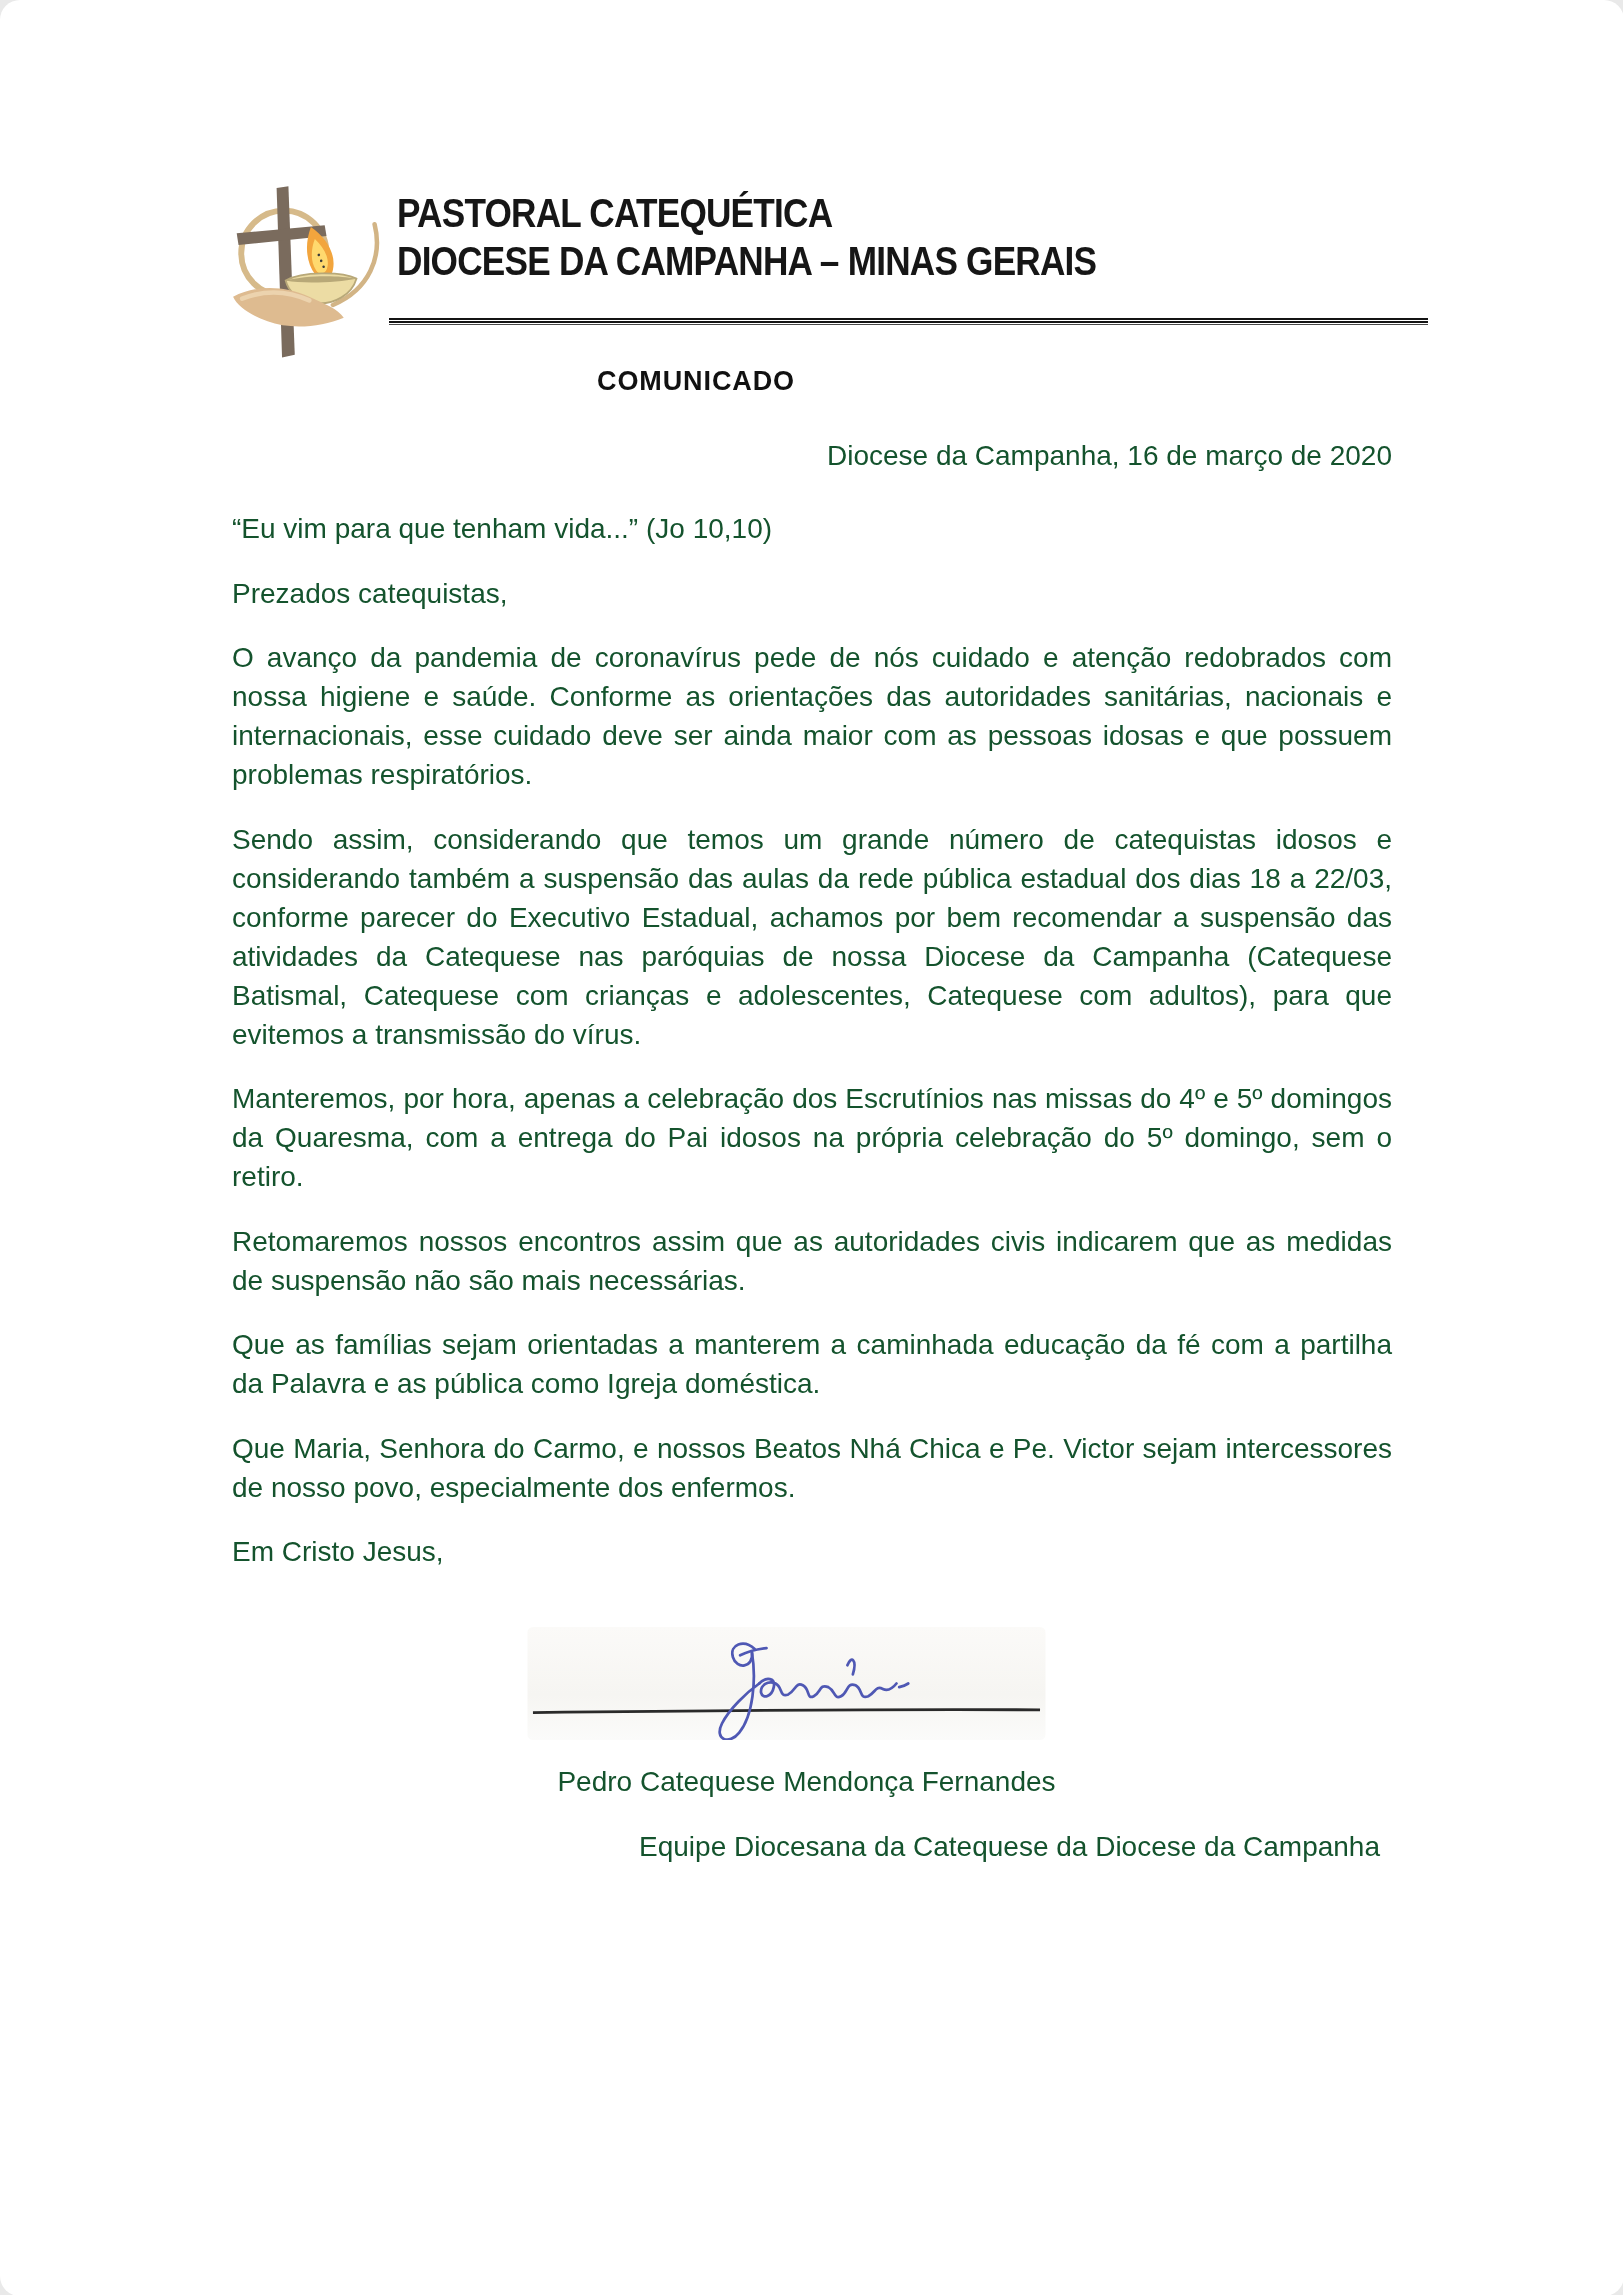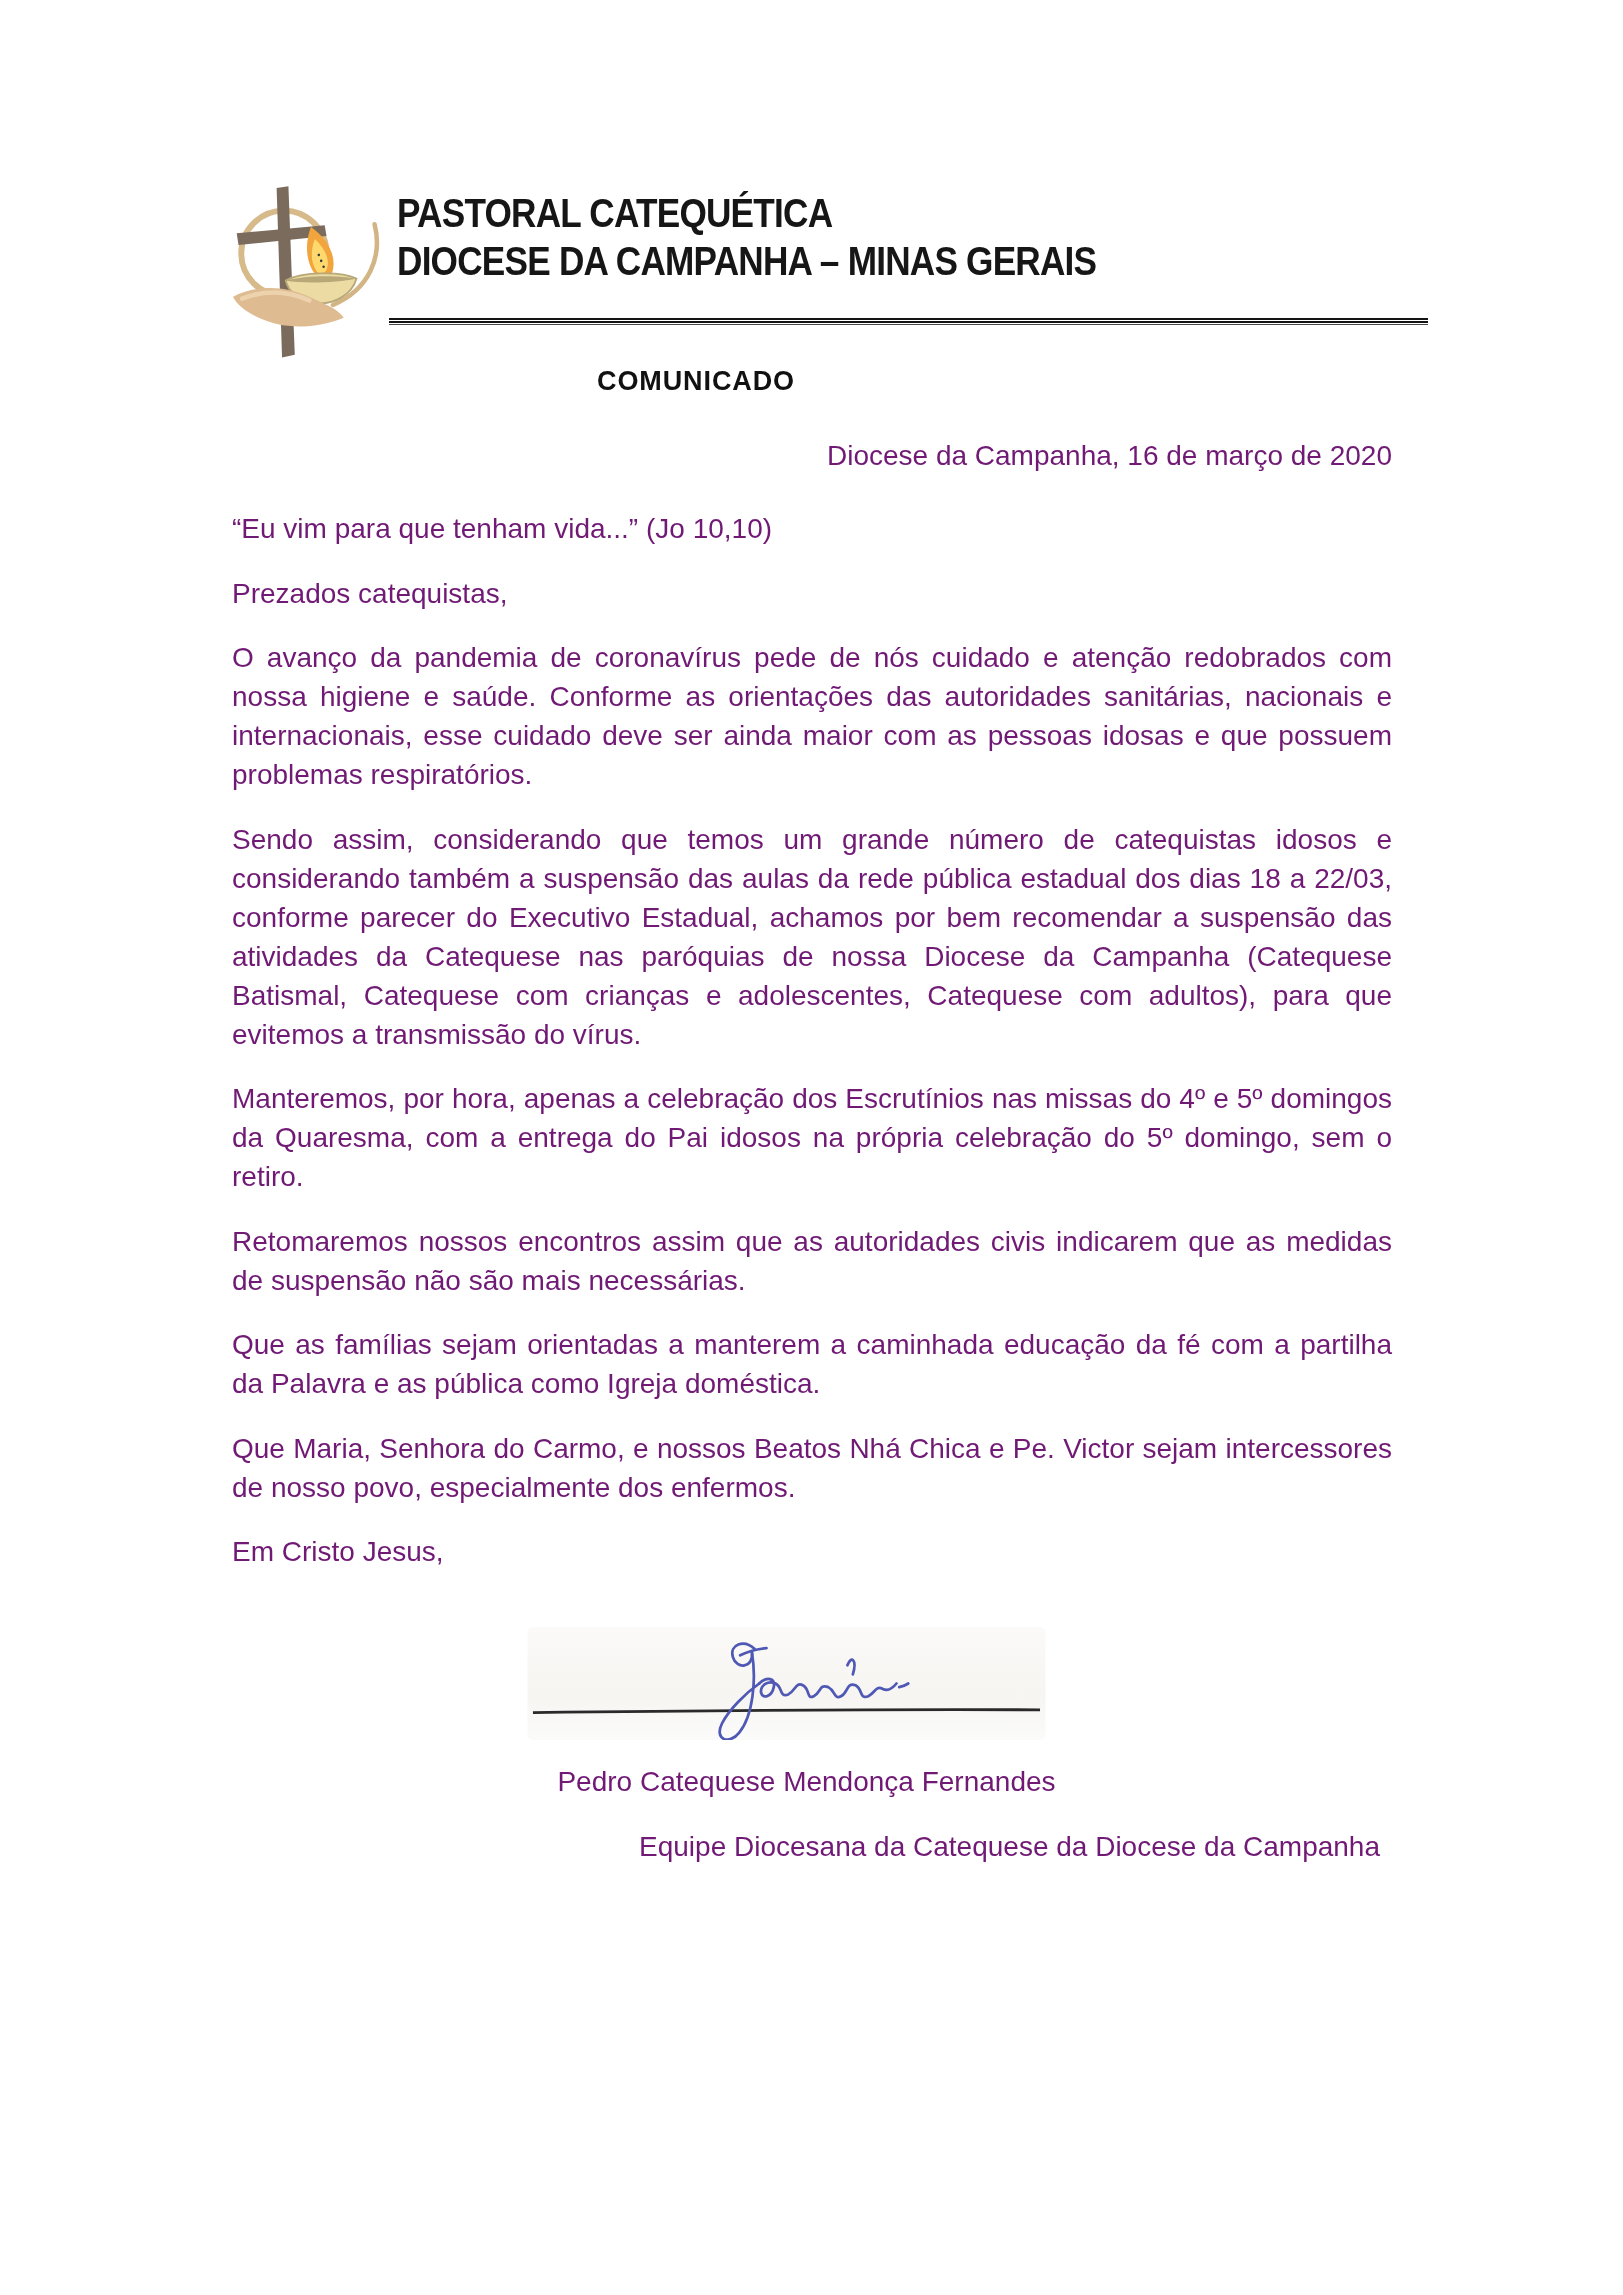--- a/index.html
+++ b/index.html
@@ -5,20 +5,21 @@
 <style>
   html,body{margin:0;padding:0;background:#e9e9e9;}
   .page{
     position:relative;
     width:1624px;height:2296px;
     background:#ffffff;
     margin:0 auto;
     font-family:"Liberation Sans", sans-serif;
     color:#1e1e1e;
     overflow:hidden;
+    border-radius:20px;
   }
   
   .logo{position:absolute;left:224px;top:173px;width:176px;height:195px;}
   .org-name{
     position:absolute;left:397px;top:189px;
     font-size:40px;line-height:48px;font-weight:600;
     letter-spacing:-0.9px;color:#161616;
     transform:scaleX(.88);transform-origin:left top;
     white-space:nowrap;
   }
@@ -27,21 +28,21 @@
     background:linear-gradient(#141414 0 1.8px,#ffffff 1.8px 2.7px,#141414 2.7px 5.5px,#ffffff 5.5px 6.4px,#4a4a4a 6.4px 7.3px);
   }
   
   .doc-title{
     position:absolute;left:0;top:366px;width:1392px;
     text-align:center;font-size:27px;font-weight:700;letter-spacing:0.9px;color:#111;
     margin:0;
   }
   .content{
     position:absolute;left:232px;top:436px;width:1160px;
-    font-size:28px;line-height:39px;color:#701a75;
+    font-size:28px;line-height:39px;color:#14532d;
   }
   .content p{margin:0 0 25.5px 0;}
   p.dateline{text-align:right;margin-bottom:34px;}
   p.body-par{text-align:justify;}
   p.closing{margin-bottom:0;}
   
   .sig-wrap{
     position:relative;
     width:518px;height:113px;
     margin:56px auto 0;

